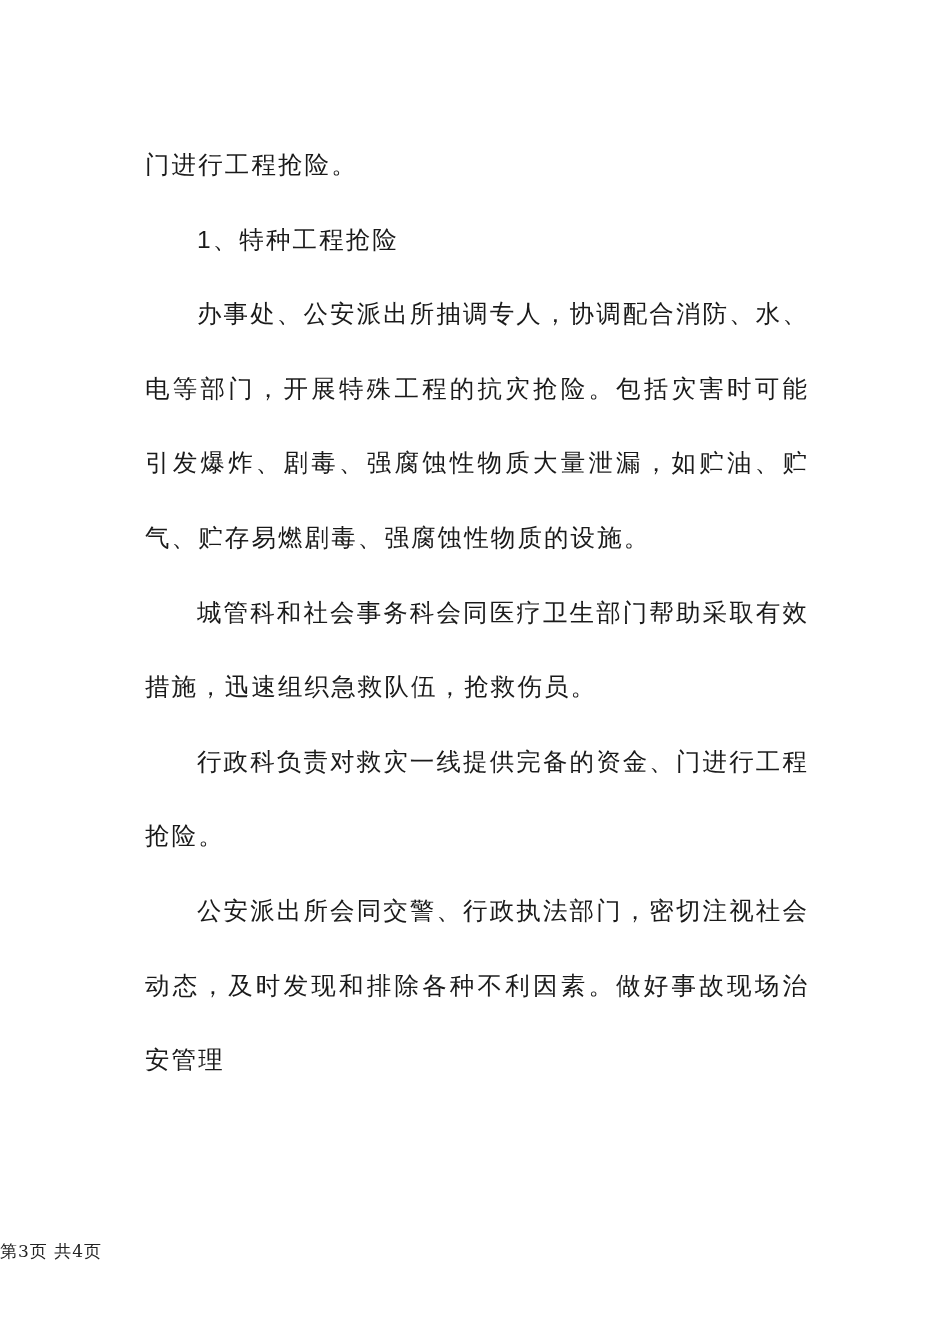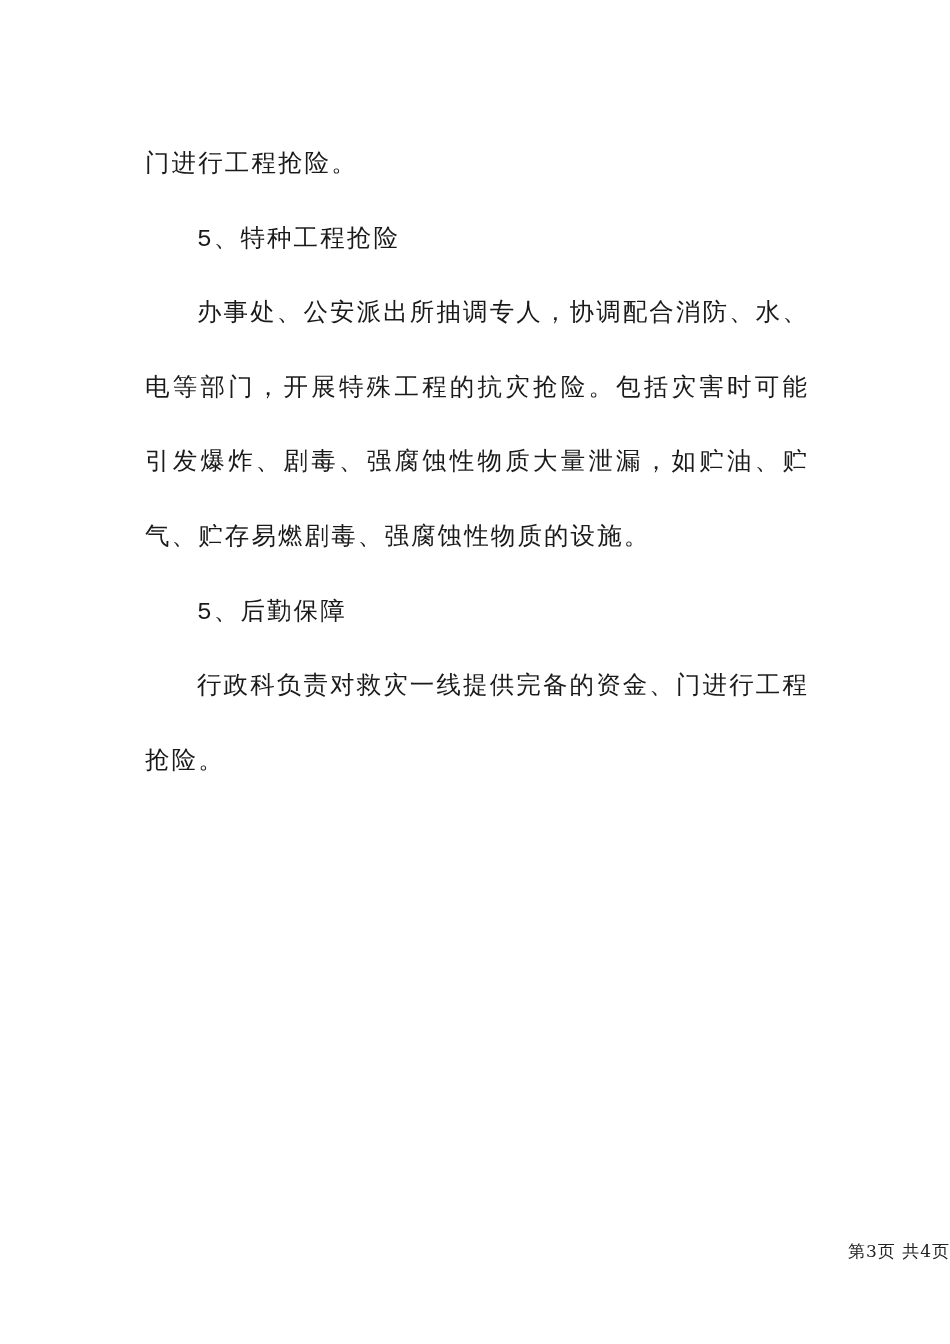--- a/index.html
+++ b/index.html
@@ -2,37 +2,38 @@
 <html><head>
 <meta charset="utf-8">
 <style>
   html, body { margin: 0; padding: 0; background: #ffffff; }
   body { width: 950px; height: 1344px; position: relative; overflow: hidden; }
   .page {
     position: absolute; left: 0; top: 0; width: 950px; height: 1344px; background: #ffffff;
   }
   .content {
     position: absolute; left: 145px; top: 128px; width: 664px;
-    font-family: Liberation Mono, monospace;
+    font-family: Liberation Sans, sans-serif;
     font-size: 24.5px; color: #1a1a1a;
     line-height: 74.6px; letter-spacing: 2.1px;
   }
   .para { margin: 0; text-align: justify; text-align-last: left; }
   .indent { text-indent: 52px; }
   .footer {
-    position: absolute; left: 0; width: 950px; top: 1240px; text-align: right;
+    position: absolute; left: 0; width: 950px; top: 1240px; text-align: left;
     font-family: "DejaVu Serif", "Liberation Serif", serif; font-size: 17px; color: #222;
     letter-spacing: 1px;
   }
 </style>
 </head>
 <body>
 
 <div class="page">
   <div class="content">
     <p class="para">门进行工程抢险。</p>
-    <p class="para indent">5、特种工程抢险</p>
+    <p class="para indent">1、特种工程抢险</p>
     <p class="para indent">办事处、公安派出所抽调专人，协调配合消防、水、电等部门，开展特殊工程的抗灾抢险。包括灾害时可能引发爆炸、剧毒、强腐蚀性物质大量泄漏，如贮油、贮气、贮存易燃剧毒、强腐蚀性物质的设施。</p>
-    <p class="para indent">5、后勤保障</p>
+    <p class="para indent">城管科和社会事务科会同医疗卫生部门帮助采取有效措施，迅速组织急救队伍，抢救伤员。</p>
     <p class="para indent">行政科负责对救灾一线提供完备的资金、门进行工程抢险。</p>
+    <p class="para indent">公安派出所会同交警、行政执法部门，密切注视社会动态，及时发现和排除各种不利因素。做好事故现场治安管理</p>
   </div>
   <div class="footer">第3页 共4页</div>
 </div>
 
 </body></html>

